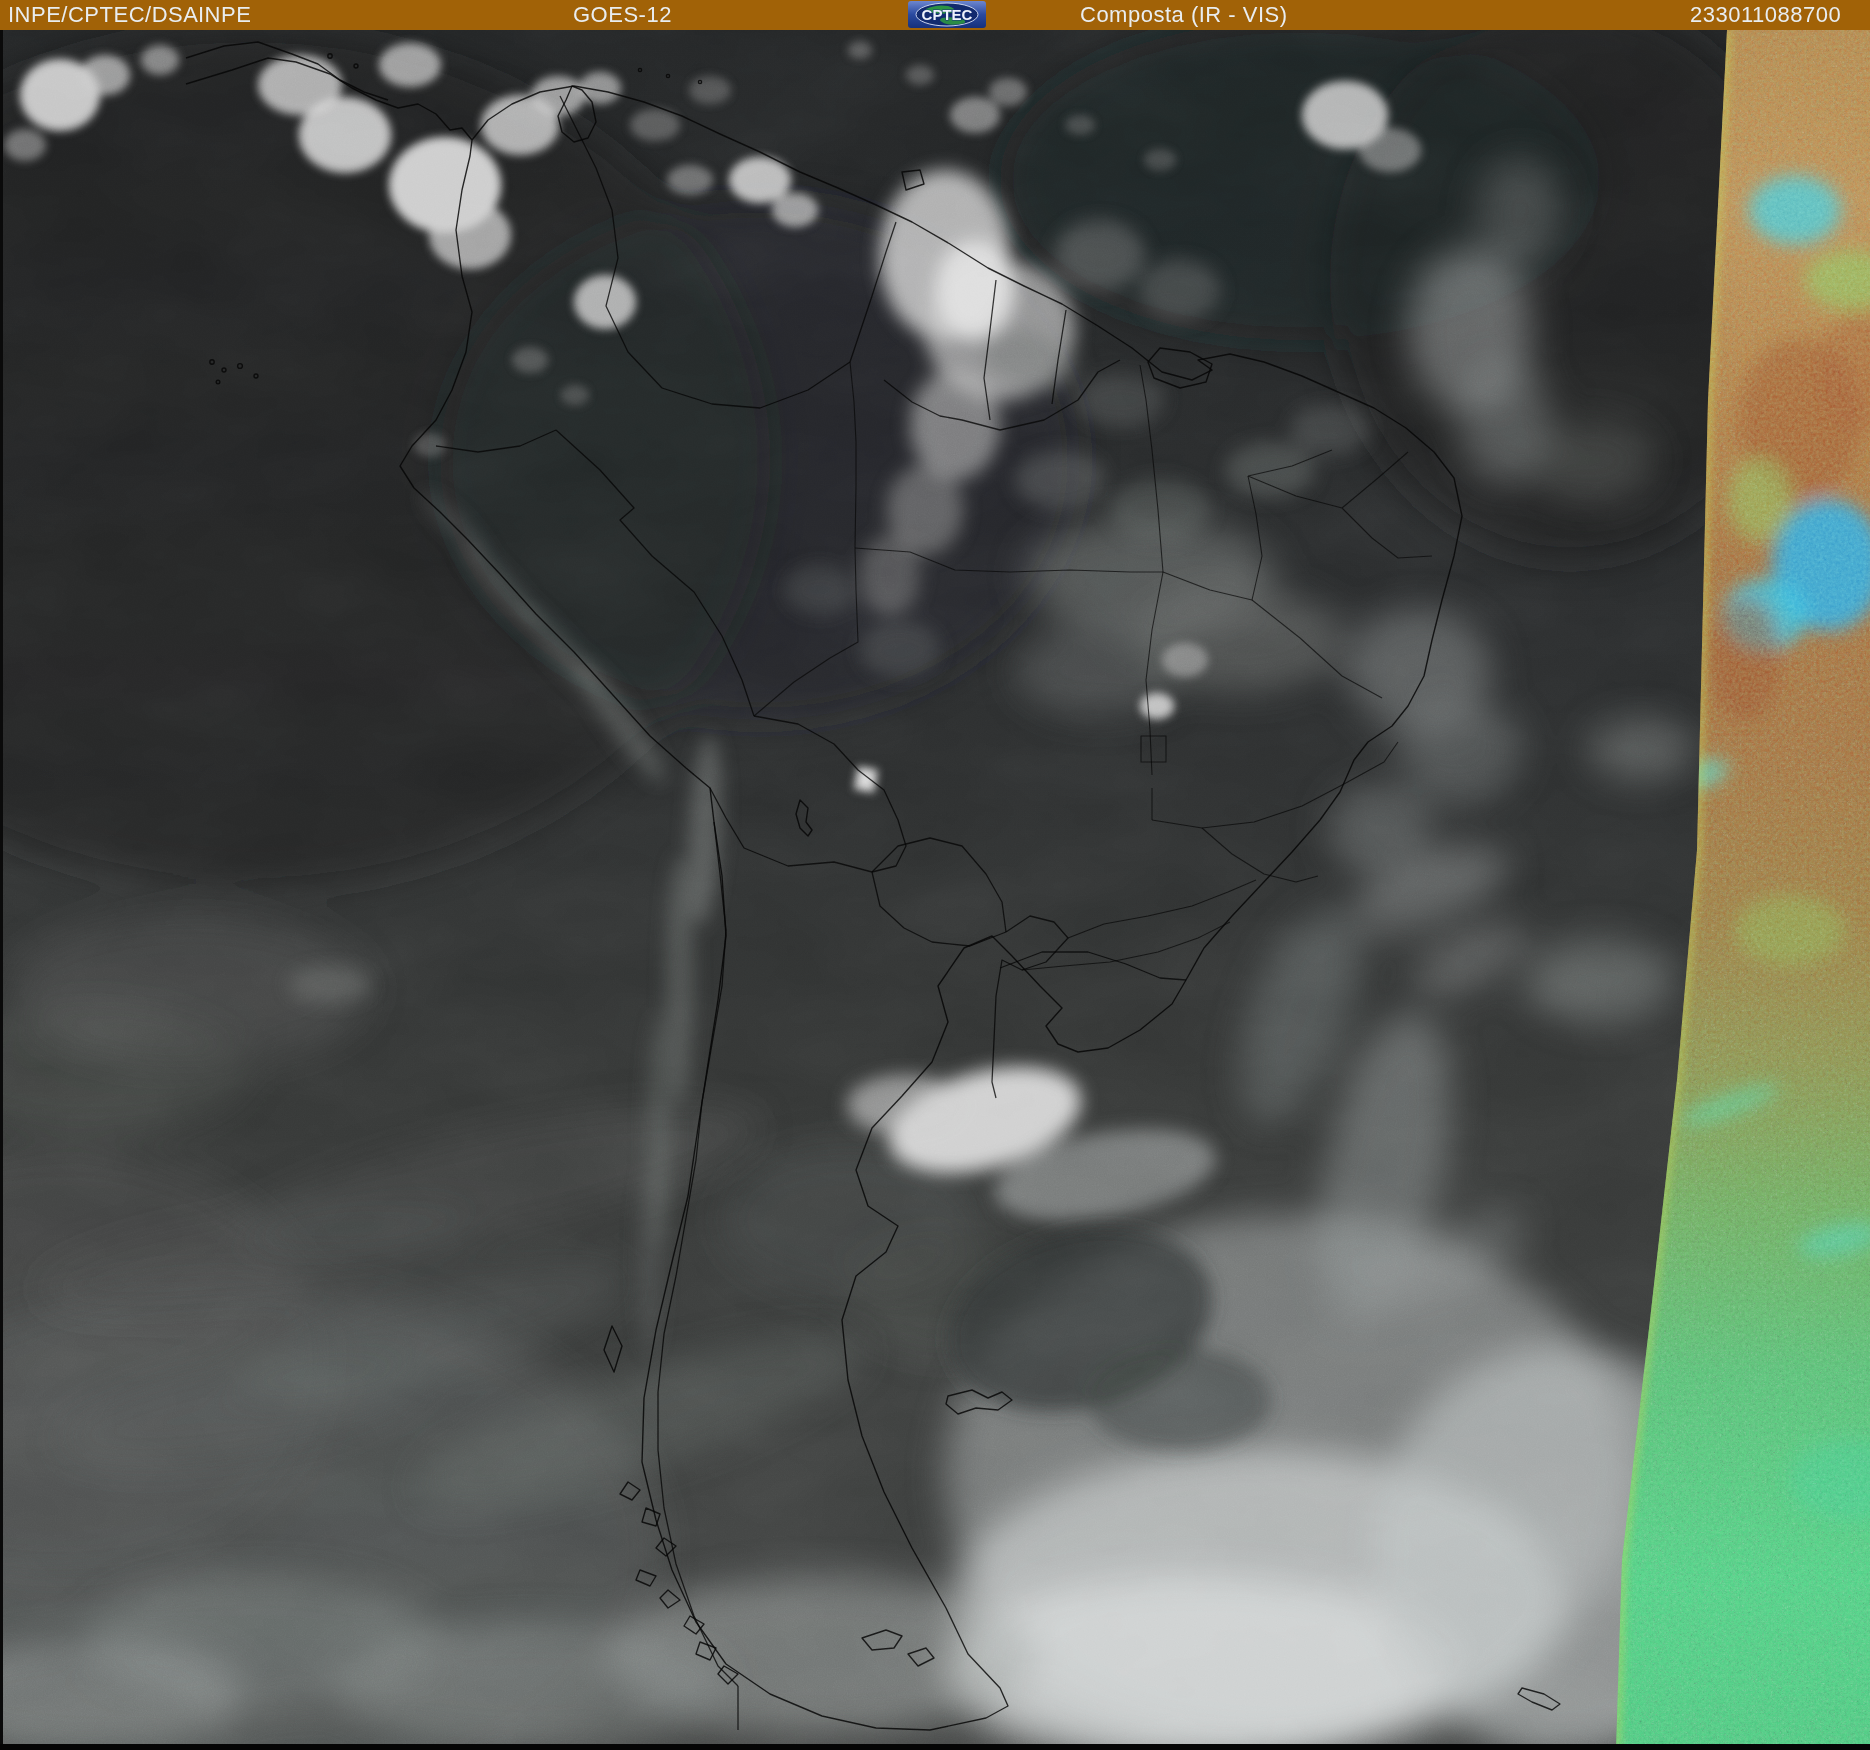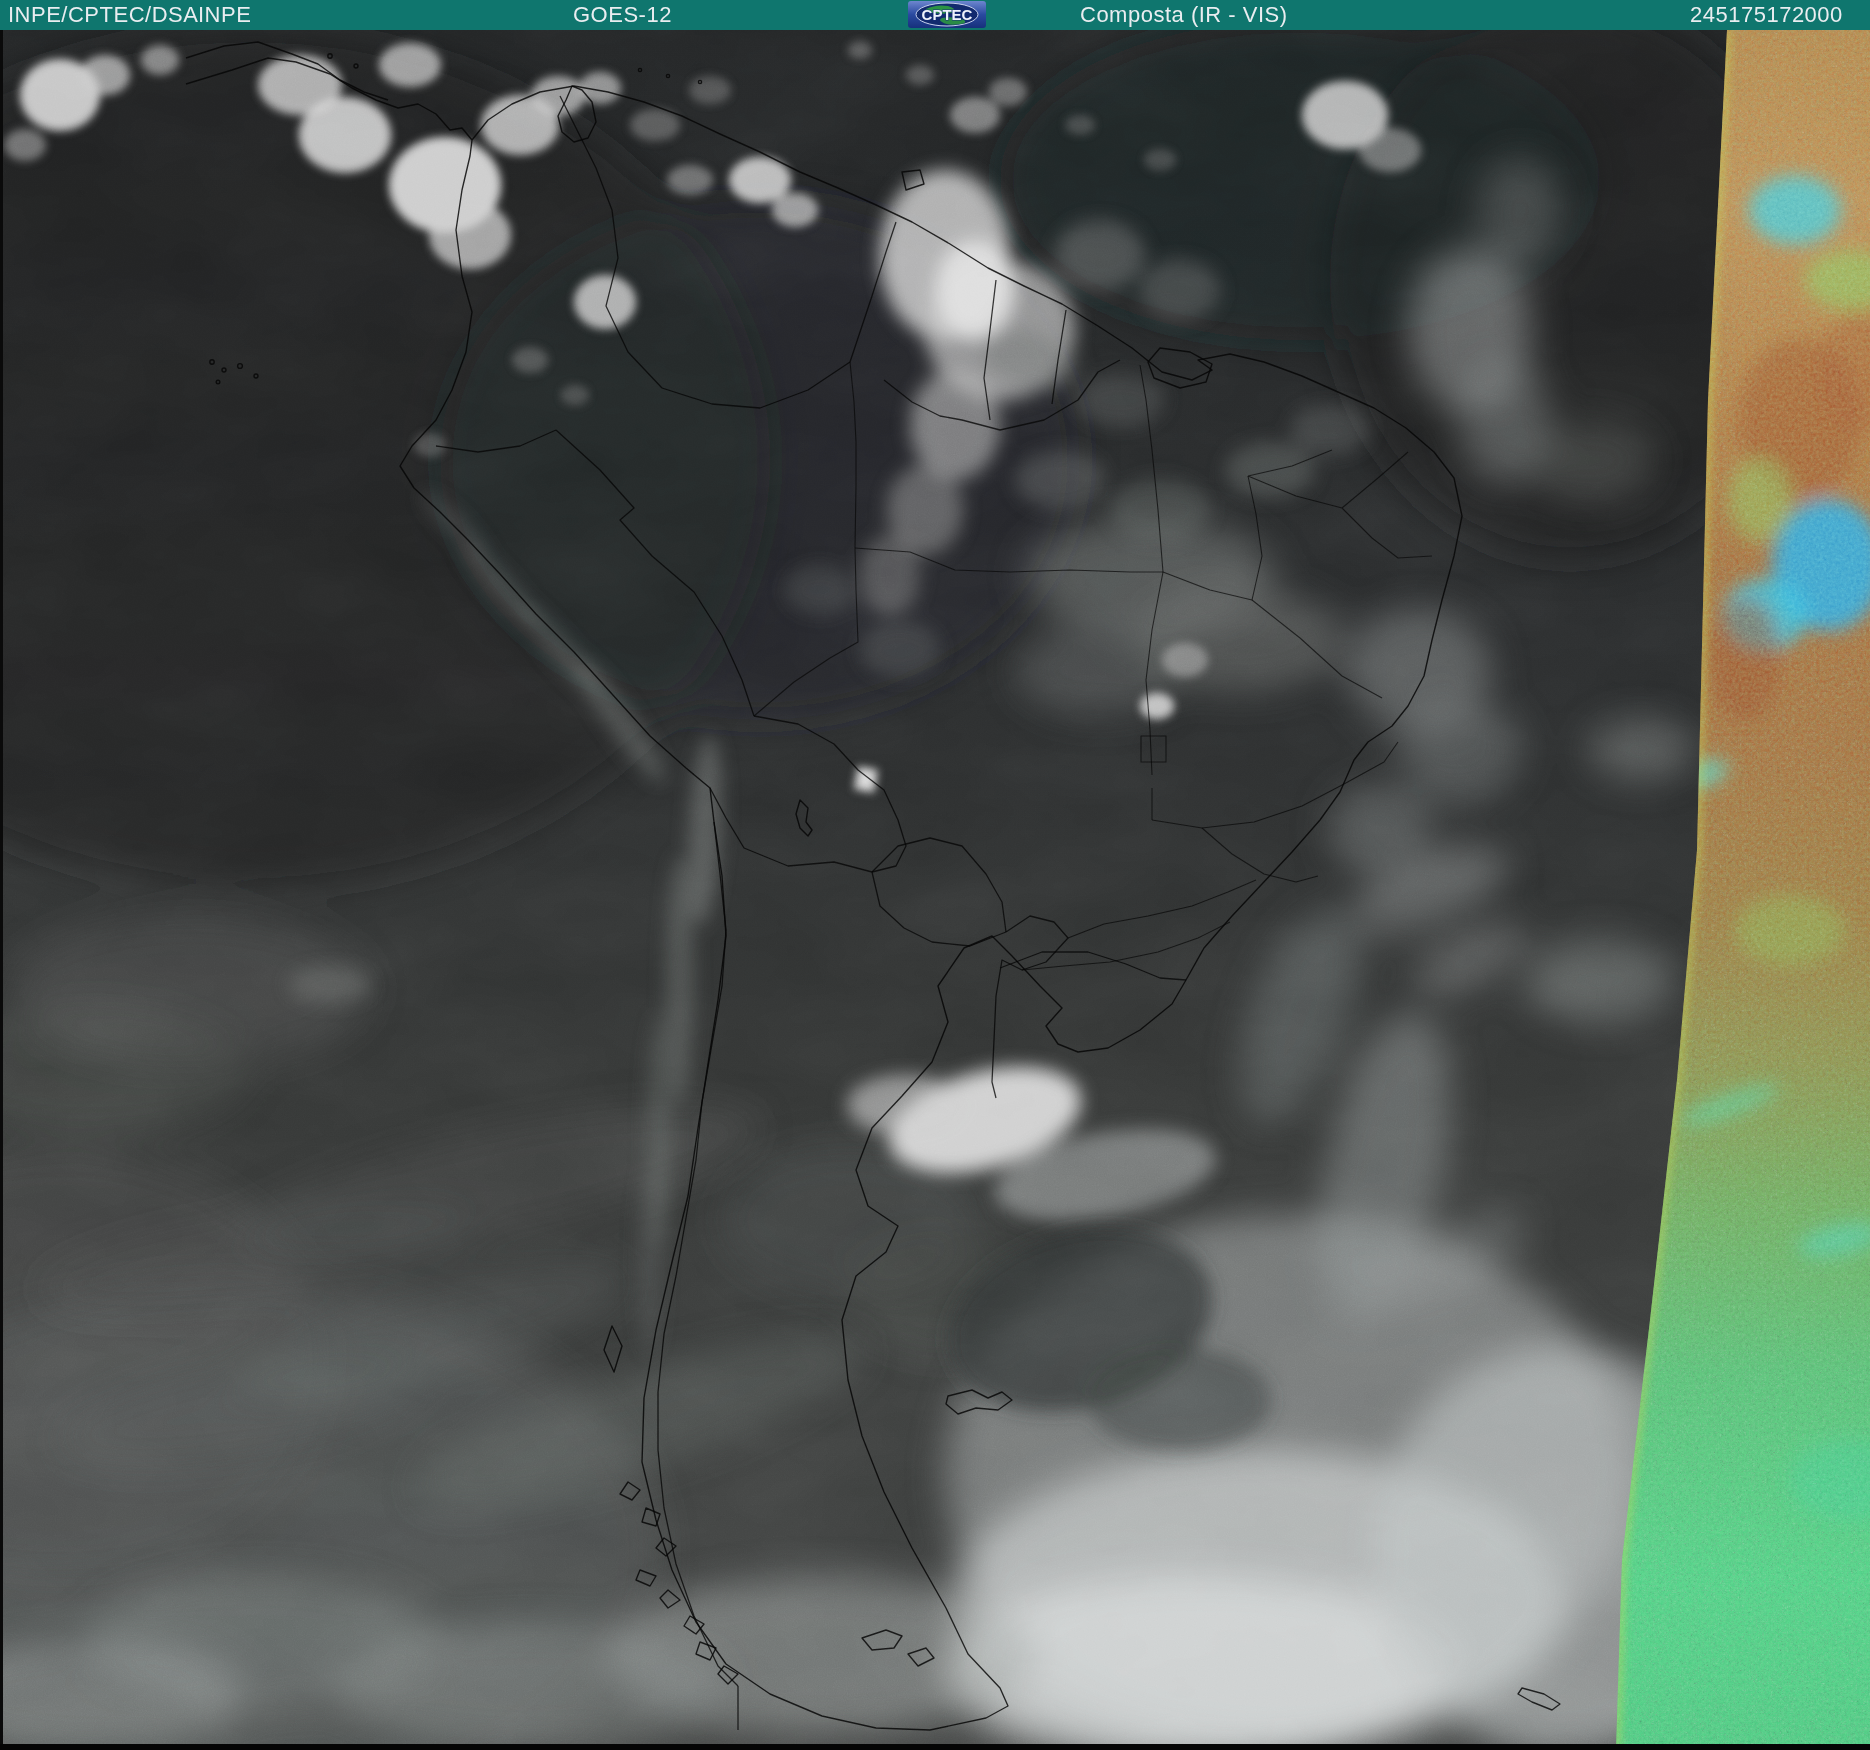--- a/index.html
+++ b/index.html
@@ -1,18 +1,18 @@
 <!DOCTYPE html>
 <html><head>
 <meta charset="utf-8">
 <style>
   html,body{margin:0;padding:0;background:#000;}
   #stage{position:relative;width:1870px;height:1750px;overflow:hidden;background:#2b2d2e;
          font-family:"Liberation Sans",sans-serif;}
-  #titlebar{position:absolute;left:0;top:0;width:1870px;height:30px;background:#0f766e;z-index:30;}
+  #titlebar{position:absolute;left:0;top:0;width:1870px;height:30px;background:#a16207;z-index:30;}
   #titlebar span{position:absolute;top:2px;font-size:22px;color:#e9edf0;white-space:nowrap;letter-spacing:0.5px;}
   .t-agency{left:8px;}
   .t-noaa{left:198px;}
   .t-sat{left:573px;}
   .t-product{left:1080px;}
   .t-time{left:1690px;}
   #logo{position:absolute;left:908px;top:1px;width:78px;height:27px;}
   #mapwrap{position:absolute;left:0;top:30px;width:1870px;height:1720px;}
   #bottombar{position:absolute;left:0;bottom:0;width:1870px;height:6px;background:#050505;z-index:20;}
   svg{display:block;}
@@ -37,21 +37,21 @@
             <stop offset="1" stop-color="#16307c"></stop>
         </linearGradient>
       </defs>
       <rect x="0" y="0" width="78" height="27" rx="3" fill="url(#lg-logo)"></rect>
       <ellipse cx="39" cy="13.5" rx="31" ry="11.5" fill="#122a6e" stroke="#c8d2ee" stroke-width="1"></ellipse>
       <path d="M18,8 q10,-5 22,-3 q8,2 6,6 q-10,3 -20,1 q-10,-1 -8,-4z" fill="#2f9e3f" opacity="0.9"></path>
       <path d="M34,17 q12,-2 22,2 q4,3 -4,4 q-12,2 -18,-2 q-4,-2 0,-4z" fill="#2f9e3f" opacity="0.85"></path>
       <text x="39" y="19" text-anchor="middle" font-size="15" font-weight="bold" fill="#eef2fb" stroke="#16307c" stroke-width="0.9" paint-order="stroke">CPTEC</text>
     </svg>
     <span class="t-product">Composta (IR - VIS)</span>
-    <span class="t-time">245175172000</span>
+    <span class="t-time">233011088700</span>
   </div>
 
   <div id="mapwrap">
   <svg width="1870" height="1720" viewBox="0 0 1870 1720">
     <defs>
       <linearGradient id="base" x1="0" y1="0" x2="0" y2="1">
         <stop offset="0" stop-color="#222425"></stop>
         <stop offset="0.35" stop-color="#292b2c"></stop>
         <stop offset="0.62" stop-color="#343635"></stop>
         <stop offset="1" stop-color="#434544"></stop>

